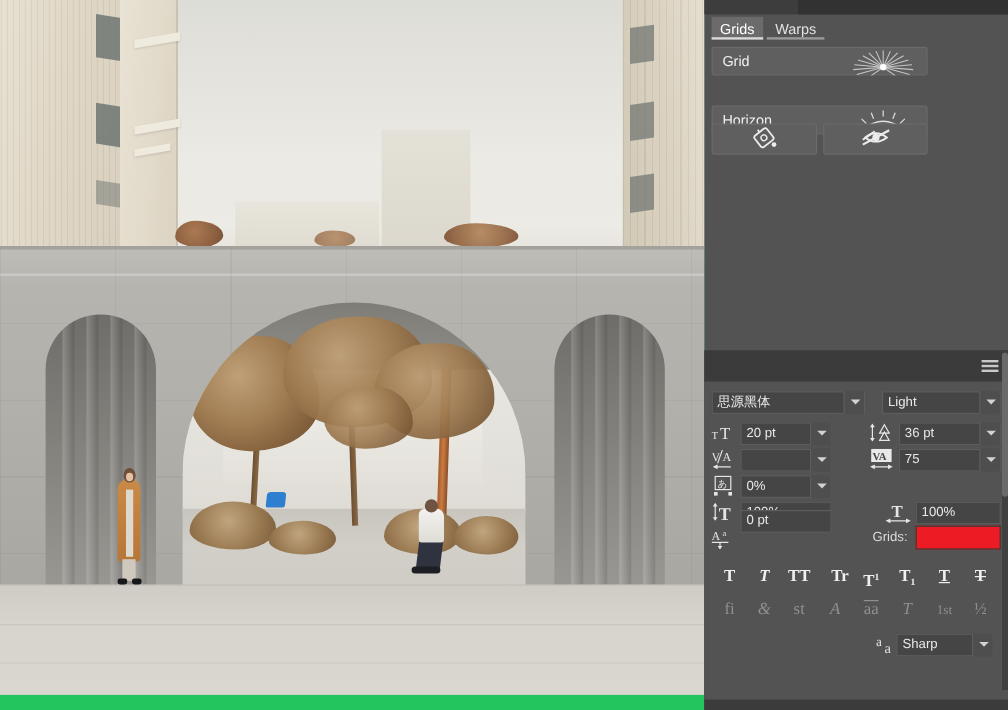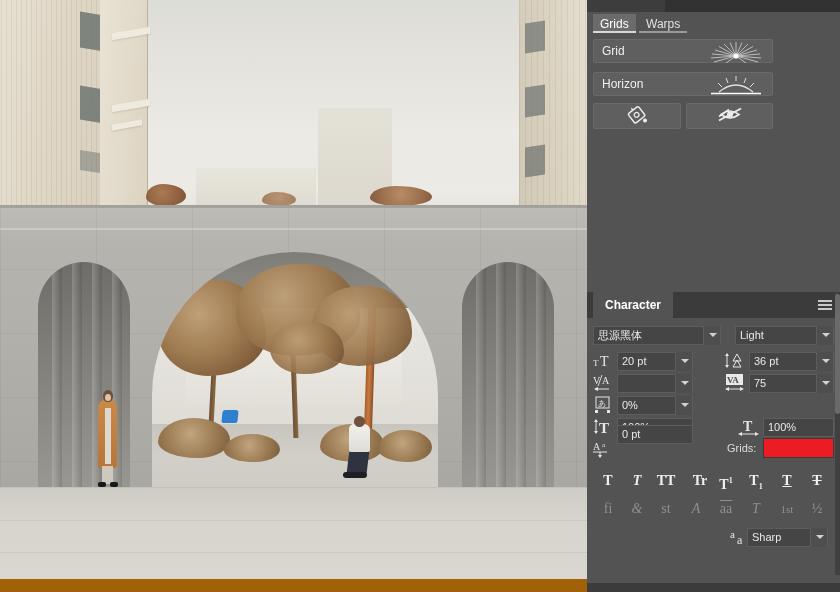--- a/index.html
+++ b/index.html
@@ -2,21 +2,21 @@
 <html><head>
 <meta charset="utf-8">
 <style>
   * { box-sizing: border-box; margin: 0; padding: 0; }
   html, body {
     width: 840px; height: 592px;
     background: #2b2b2b;
     font-family: "Liberation Sans", sans-serif;
     overflow: hidden;
   }
-  #app { position: relative; width: 689px; height: 592px; background: #a16207; }
+  #app { position: relative; width: 689px; height: 592px; background: #22c55e; }
 
   
   #canvas-area {
     position: absolute; left: 0; top: 0; width: 587px; height: 579px;
     background: #cfcdc8; overflow: hidden;
   }
   .sky {
     position: absolute; left: 0; top: 0; width: 587px; height: 218px;
     background: linear-gradient(180deg,#ddddd8 0%,#e6e4de 35%,#eceae4 62%,#e3e1da 100%);
   }
@@ -188,21 +188,21 @@
   .tab.active{ background:#6b6b6b; border-bottom:2px solid #d8d8d8; }
   .tab.inactive{ color:#e2e2e2; border-bottom:2px solid #9a9a9a; }
   #tab-grids{ left:6px; }
   #tab-warps{ left:52px; }
 
   .gbtn{
     position:absolute; background:#5f5f5f; border:1px solid #6a6a6a;
     border-radius:2px; color:#efefef; font-size:12px;
   }
   #btn-grid{ left:6px; top:39px; width:180px; height:24px; }
-  #btn-horizon{ left:6px; top:72px; width:180px; height:24px;padding-left:20px; }
+  #btn-horizon{ left:6px; top:88px; width:180px; height:24px;padding-left:20px; }
   .gbtn .lbl{ position:absolute; left:8px; top:4px; }
   .gbtn .ico{ position:absolute; right:6px; top:1px; width:60px; height:22px; }
   #btn-bucket{ left:6px; top:103px; width:88px; height:26px; }
   #btn-eyeoff{ left:99px; top:103px; width:87px; height:26px; }
   .gbtn .cico{ position:absolute; left:50%; top:50%; transform:translate(-50%,-50%); }
 
   #help-box{
     position:absolute; left:6px; top:133px; width:180px; height:89px;
     background:#b7b7b7; border:1px solid #8d8d8d; color:#1a1a1a;
     font-family:"DejaVu Sans Mono","Liberation Mono",monospace;
@@ -412,21 +412,20 @@
           <line x1="4" y1="16" x2="26" y2="4" stroke="#ececec" stroke-width="1.8"></line>
           <line x1="4" y1="12" x2="14" y2="5" stroke="#ececec" stroke-width="1.6"></line>
         </svg>
       </span>
     </div>
 
 
     <div id="char-panel">
 
       <div class="char-tabbar">
-        <div class="ctab active" id="ctab-character">Character</div>
         <div class="hamburger">
           <i></i>
             <i></i>
             <i></i>
         </div>
       </div>
 
       <div class="char-body">
 
         <div class="fld" style="left:6px; top:8px; width:128px;">

